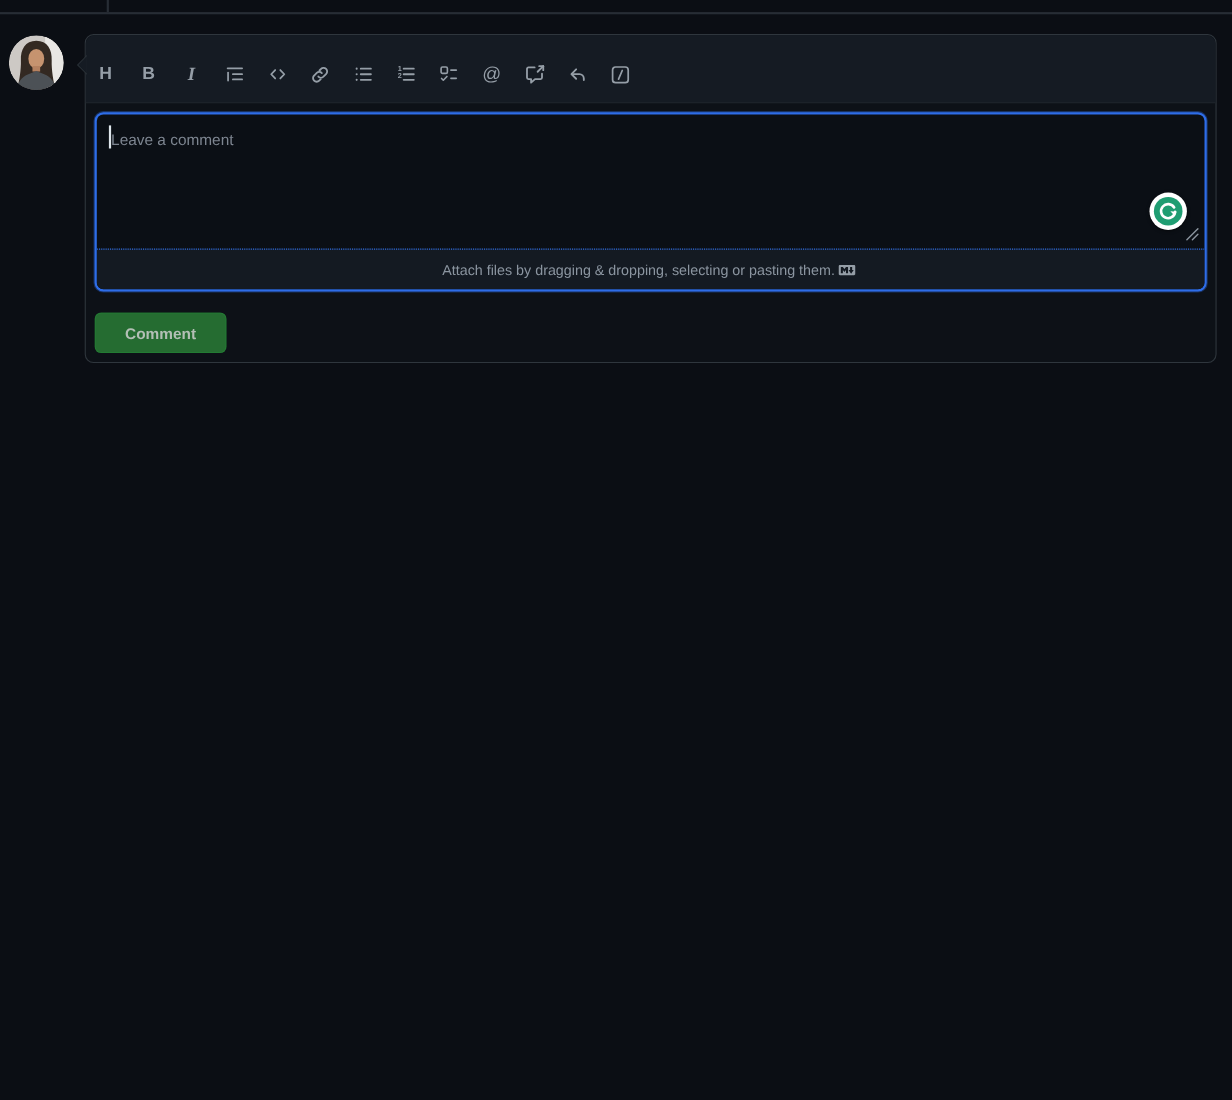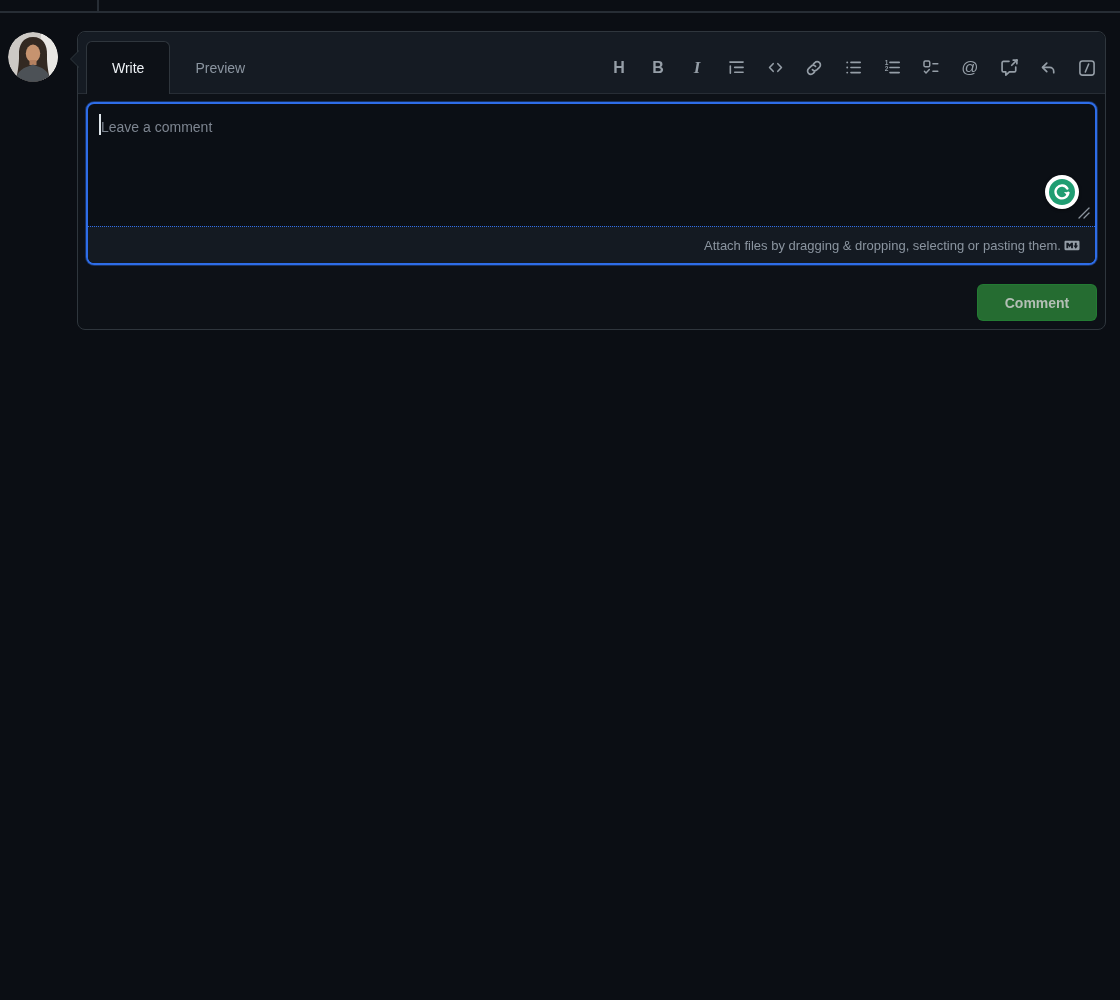--- a/index.html
+++ b/index.html
@@ -47,25 +47,25 @@
         background:var(--c-editor-bg);box-shadow:0 0 0 1px rgba(46,109,232,.35);overflow:hidden}
   .editor-area{position:relative;height:122px}
   .editor-area textarea{width:100%;height:100%;background:transparent;border:none;outline:none;resize:none;
         padding:15px 13px;font-family:inherit;font-size:14px;color:var(--c-text-primary)}
   .editor-area textarea::placeholder{color:var(--c-placeholder);opacity:1}
   .text-cursor{position:absolute;left:11px;top:10px;width:1.5px;height:21px;background:#dfe6ec}
   .grammarly{position:absolute;right:16px;top:71px;width:34px;height:34px;border-radius:50%;background:#fff;
         display:flex;align-items:center;justify-content:center;cursor:pointer;box-shadow:0 1px 3px rgba(0,0,0,.5)}
   .resize-grip{position:absolute;right:4px;top:102px;width:14px;height:14px;cursor:nwse-resize}
   .editor-footer{height:37px;border-top:1px dotted var(--c-accent-blue);background:var(--c-footer-bg);
-        display:flex;align-items:center;justify-content:flex-end;padding:0 12px;cursor:pointer}
+        display:flex;align-items:center;justify-content:center;padding:0 12px;cursor:pointer}
   .editor-footer .hint{font-size:13px;color:var(--c-text-muted)}
   .md-icon{color:var(--c-icon);display:flex;align-items:center}
 
-  .actions{display:flex;justify-content:flex-end;margin-top:19px;padding-bottom:12px}
+  .actions{display:flex;justify-content:flex-start;margin-top:19px;padding-bottom:12px}
   .btn-comment{min-width:120px;height:37px;padding:0 16px;background:var(--c-button-green-bg);
         color:var(--c-button-green-text);border:1px solid rgba(35,134,54,.6);border-radius:6px;
         font-size:14px;font-weight:600;font-family:inherit;cursor:pointer}
 </style>
 </head>
 <body>
 
 <div class="top-divider"></div>
 <div class="timeline-stub"></div>
 
@@ -87,24 +87,20 @@
       <path d="M37 24 C38 16 36 8 25 7 C30 10 32.5 14 33 19 C33.4 23 34.5 27 35.5 29 Z" fill="#332922"></path>
     </g>
   </svg>
 </div>
 
 <div class="card">
   <div class="caret-outer"></div>
   <div class="caret-inner"></div>
 
   <div class="card-header">
-    <nav class="tabs">
-      <button class="tab active">Write</button>
-      <button class="tab">Preview</button>
-    </nav>
 
     <div class="toolbar">
       <button class="tb-btn">
           <span class="g-h">H</span>
         </button>
       <button class="tb-btn">
           <span class="g-b">B</span>
         </button>
       <button class="tb-btn">
           <span class="g-i">I</span>

